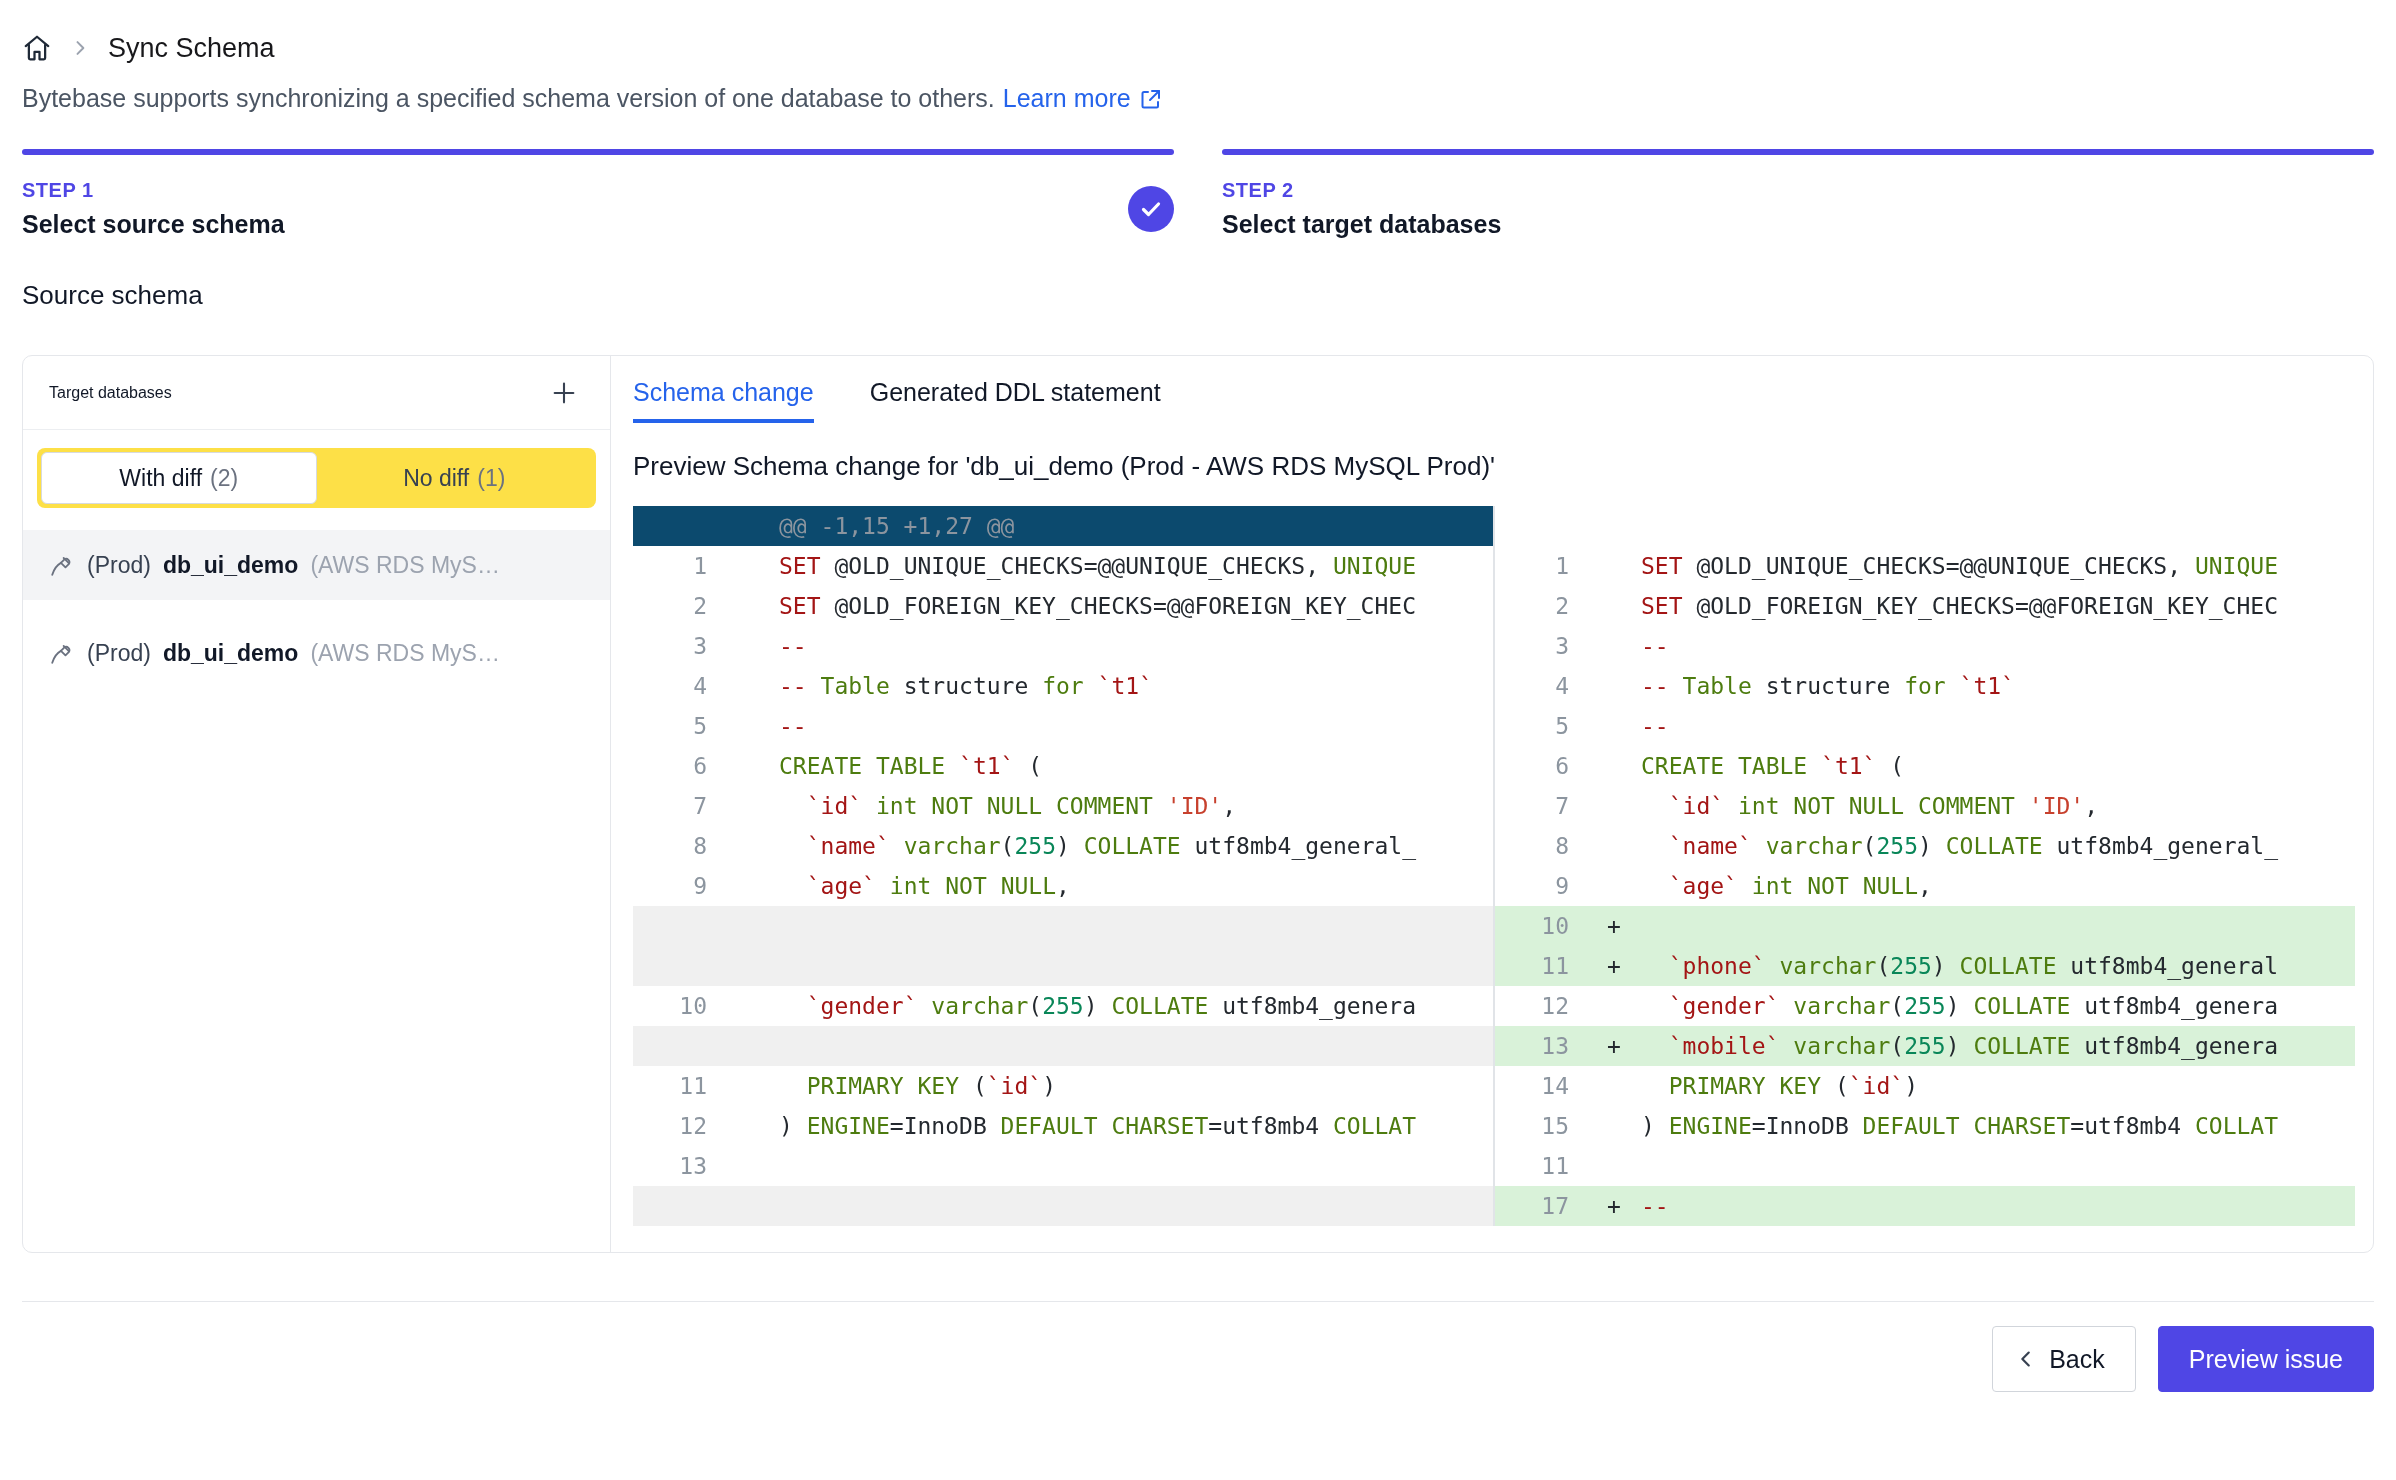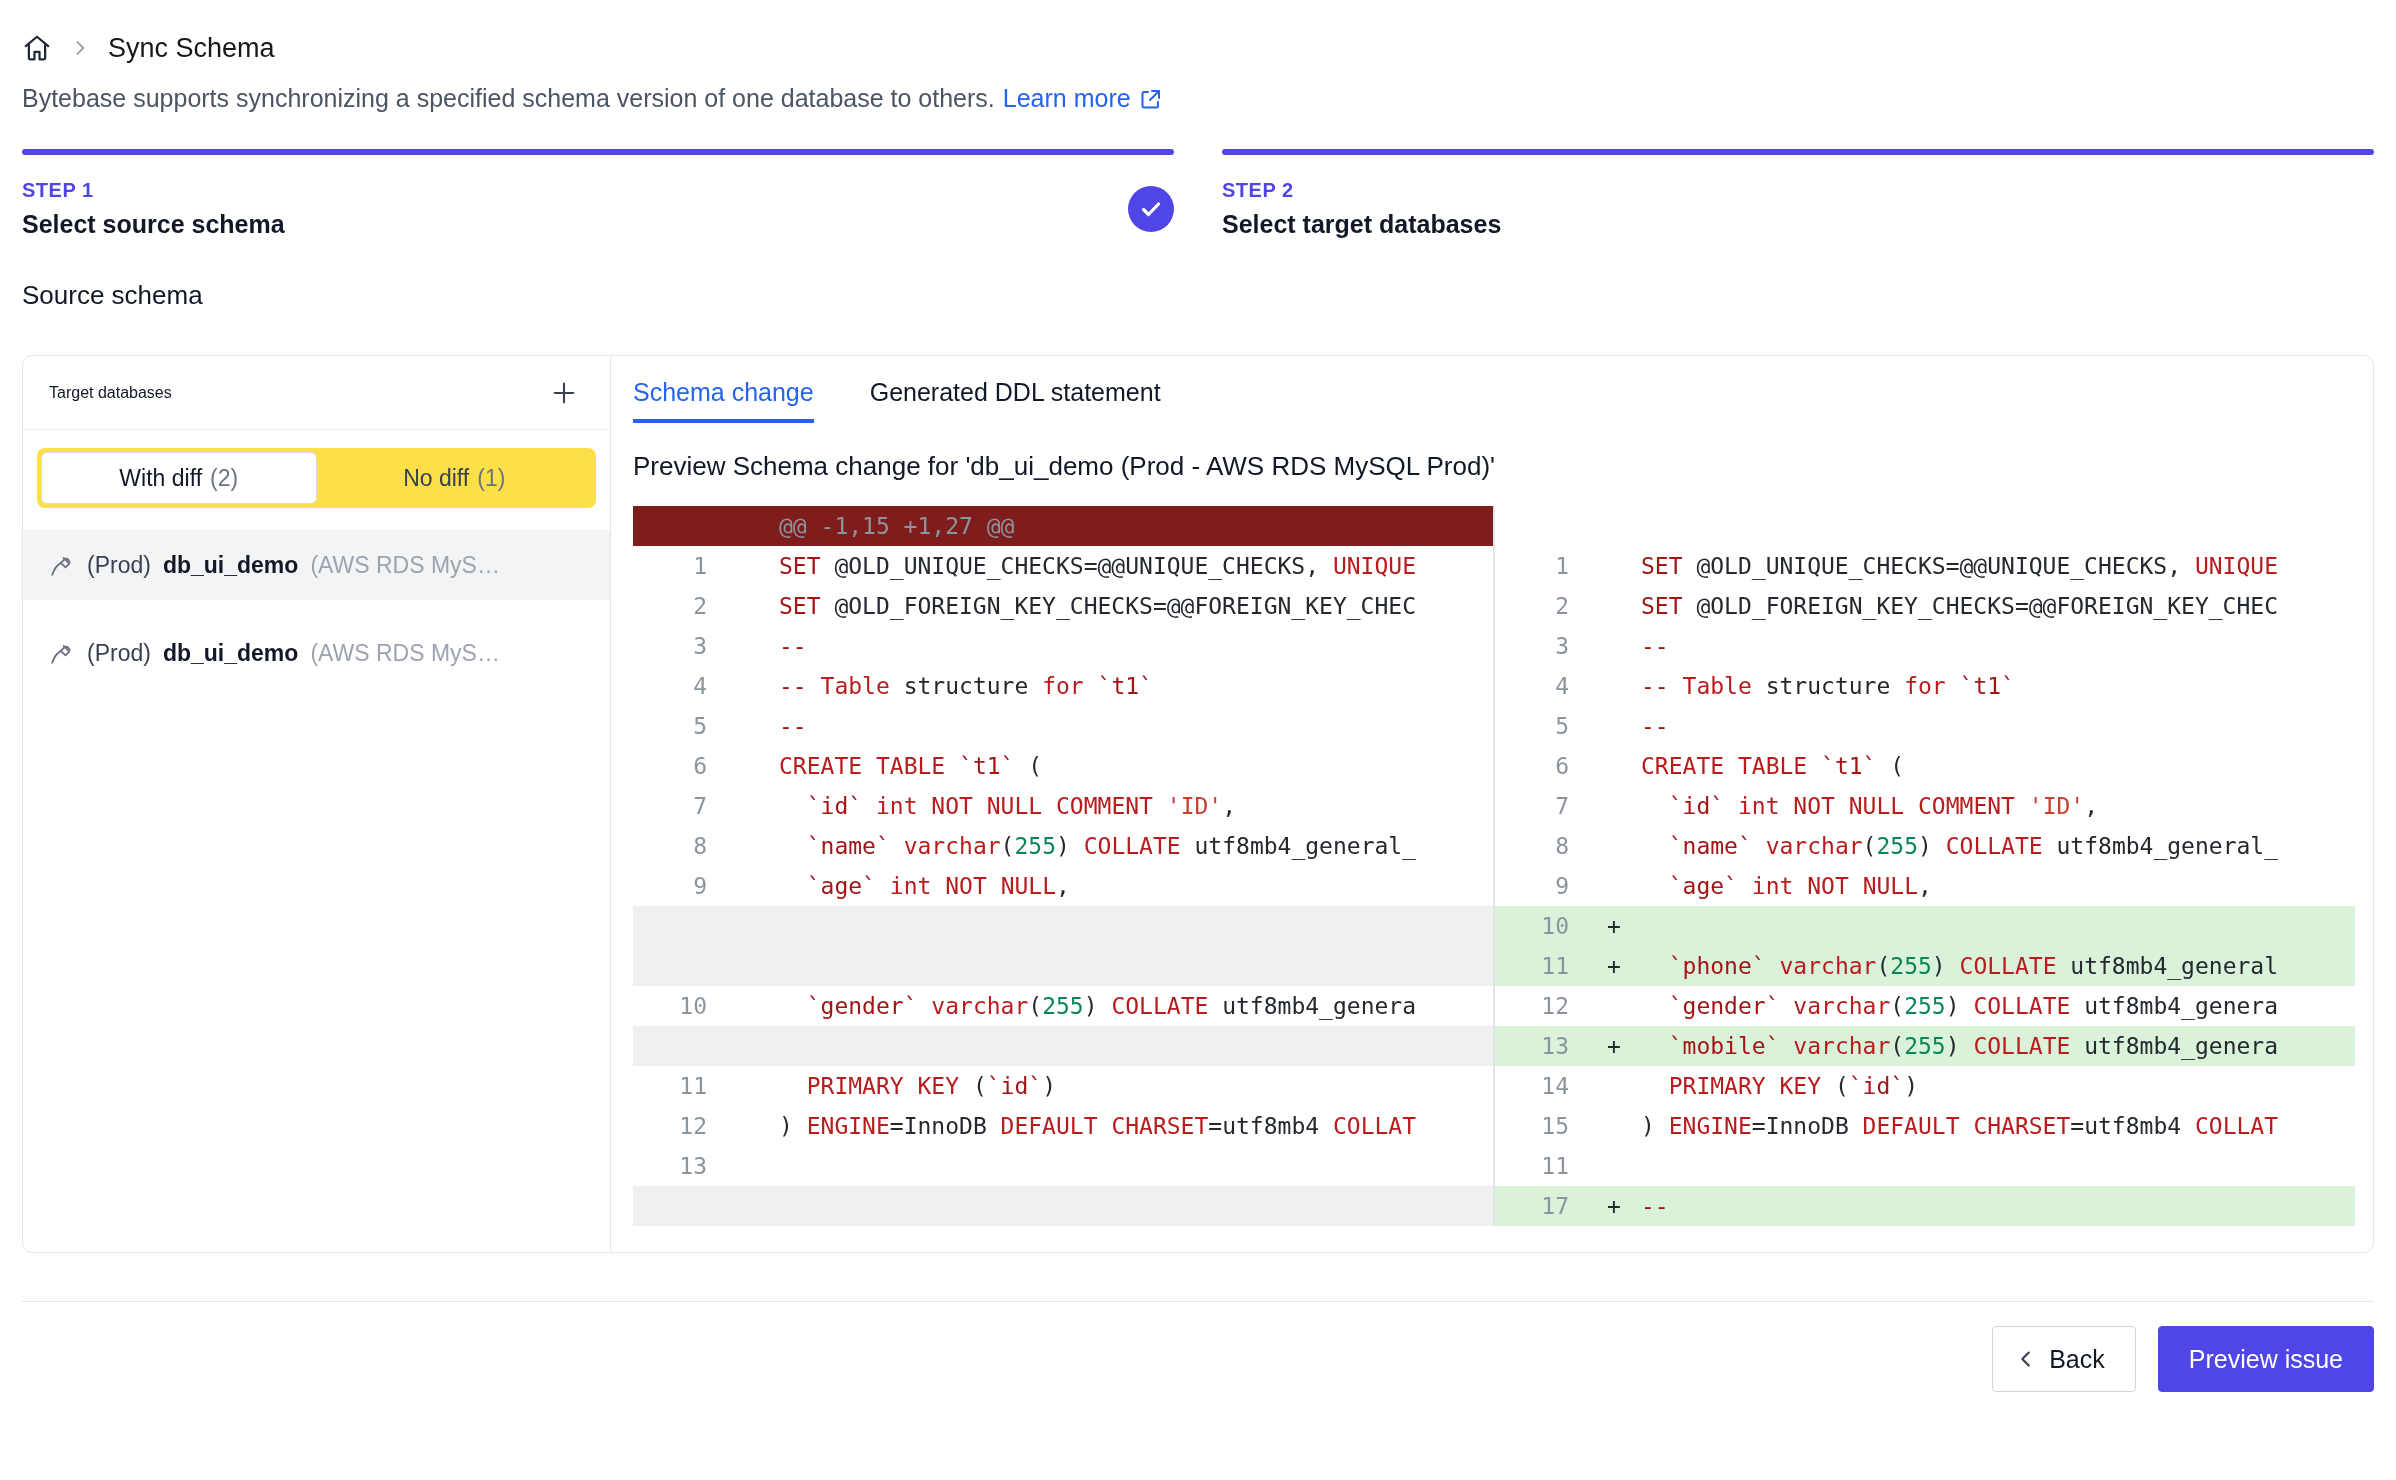--- a/index.html
+++ b/index.html
@@ -59,22 +59,22 @@
   
   .diff { margin-top:24px; margin-right:18px; display:flex; height:720px; overflow:hidden; }
   .pane { flex:1 1 0; min-width:0; overflow:hidden; }
   .pane.right { border-left:2px solid #e1e4e8; }
   .drow { display:flex; height:40px; line-height:40px; font-family:"DejaVu Sans Mono", monospace; font-size:23px; color:#24292f; }
   .drow .gut { width:100px; flex:none; text-align:right; padding-right:26px; color:#8c959f; }
   .drow .sign { width:46px; flex:none; padding-left:12px; }
   .drow .codel { flex:1; min-width:0; white-space:pre; overflow:hidden; }
   .drow.add { background:#d9f2d9; }
   .drow.spacer { background:#f0f0f0; }
-  .drow.hdr { background:#7f1d1d; }
-  .tk-k { color:#b91c1c; }
+  .drow.hdr { background:#0c4a6e; }
+  .tk-k { color:#4d7c0f; }
   .tk-r { color:#a31515; }
   .tk-s { color:#c7402d; }
   .tk-n { color:#098658; }
   .tk-p { color:#24292f; }
   .tk-h { color:#8c959f; }
 
   
   .footer-sep { margin-top:48px; border-top:1px solid #e5e7eb; }
   .footer { display:flex; justify-content:flex-end; align-items:center; gap:22px; padding-top:24px; }
   .btn { height:66px; border-radius:4px; font-size:25px; display:flex; align-items:center; cursor:pointer; }

